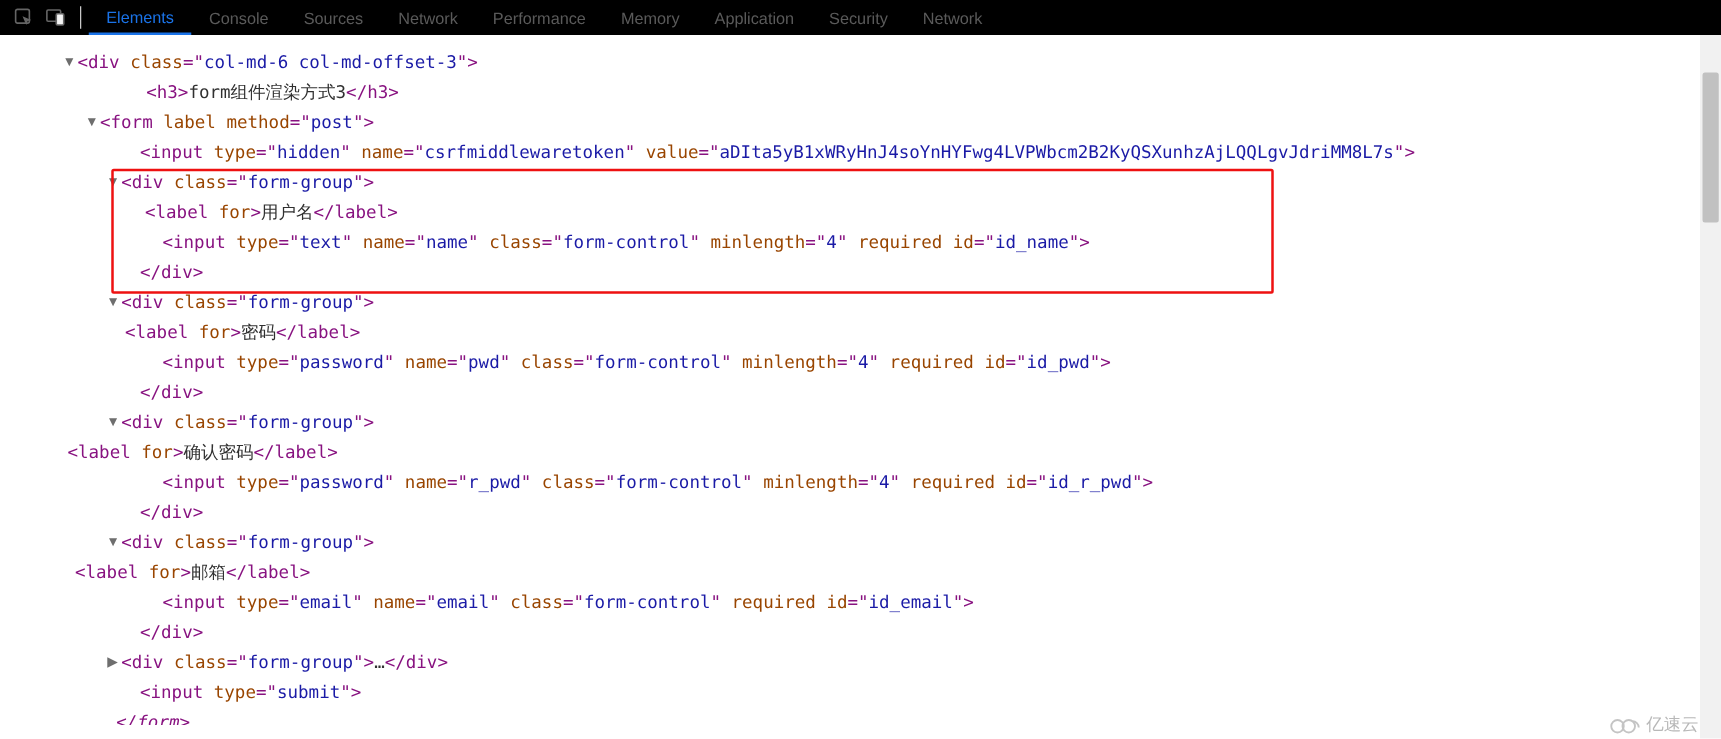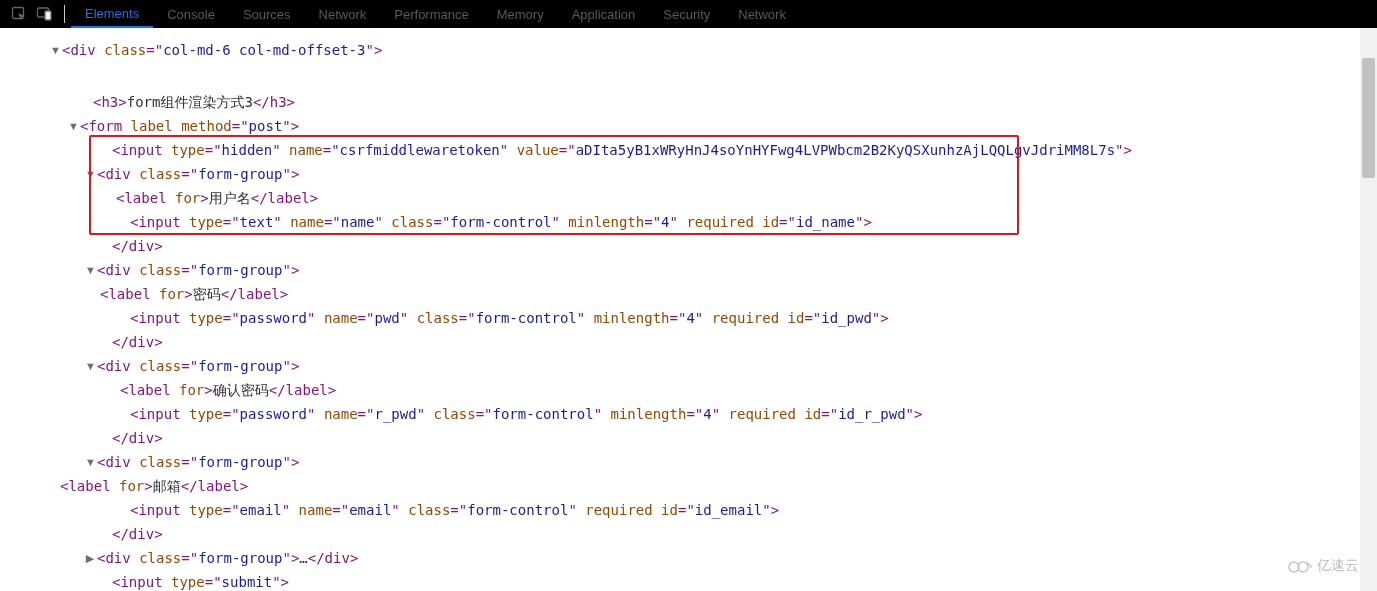--- a/index.html
+++ b/index.html
@@ -109,21 +109,21 @@
     left: 2px; right: 2px;
     top: 30px;
     height: 120px;
     background: #c1c1c1;
     border-radius: 2px;
   }
   
   .watermark {
     position: absolute;
     right: 18px;
-    bottom: 16px;
+    bottom: 2px;
     color: #b8b8b8;
     font-size: 14px;
     display: flex;
     align-items: center;
     gap: 4px;
     pointer-events: none;
     font-family: "Microsoft YaHei", sans-serif;
   }
   .watermark svg { stroke: #c4c4c4; fill: none; }
 </style>
@@ -153,33 +153,33 @@
       <div class="tab">Memory</div>
       <div class="tab">Application</div>
       <div class="tab">Security</div>
       <div class="tab">Network</div>
     </div>
 </div>
 
 <div class="tree-wrap">
   <div class="tree-scroll" id="tree">
       <span class="line" style="padding-left: 62px;"><span class="toggle" style="position: absolute; left: 50px;">▼</span><span class="p">&lt;div </span><span class="an">class</span><span class="p">="</span><span class="av">col-md-6 col-md-offset-3</span><span class="p">"&gt;</span></span>
-      <span class="line" style="padding-left: 93px; margin-top: 28px;"><span class="p">&lt;h3&gt;</span><span class="tx">form组件渲染方式3</span><span class="p">&lt;/h3&gt;</span></span>
+      <span class="line" style="padding-left: 117px;"><span class="p">&lt;h3&gt;</span><span class="tx">form组件渲染方式3</span><span class="p">&lt;/h3&gt;</span></span>
       <span class="line" style="padding-left: 80px;"><span class="toggle" style="position: absolute; left: 68px;">▼</span><span class="p">&lt;form </span><span class="an">label</span><span class="p"> </span><span class="an">method</span><span class="p">="</span><span class="av">post</span><span class="p">"&gt;</span></span>
       <span class="line" style="padding-left: 112px;"><span class="p">&lt;input </span><span class="an">type</span><span class="p">="</span><span class="av">hidden</span><span class="p">" </span><span class="an">name</span><span class="p">="</span><span class="av">csrfmiddlewaretoken</span><span class="p">" </span><span class="an">value</span><span class="p">="</span><span class="av">aDIta5yB1xWRyHnJ4soYnHYFwg4LVPWbcm2B2KyQSXunhzAjLQQLgvJdriMM8L7s</span><span class="p">"&gt;</span></span>
       <span class="line" style="padding-left: 97px;"><span class="toggle" style="position: absolute; left: 85px;">▼</span><span class="p">&lt;div </span><span class="an">class</span><span class="p">="</span><span class="av">form-group</span><span class="p">"&gt;</span></span>
       <span class="line" style="padding-left: 116px;"><span class="p">&lt;label </span><span class="an">for</span><span class="p">&gt;</span><span class="tx">用户名</span><span class="p">&lt;/label&gt;</span></span>
       <span class="line" style="padding-left: 130px;"><span class="p">&lt;input </span><span class="an">type</span><span class="p">="</span><span class="av">text</span><span class="p">" </span><span class="an">name</span><span class="p">="</span><span class="av">name</span><span class="p">" </span><span class="an">class</span><span class="p">="</span><span class="av">form-control</span><span class="p">" </span><span class="an">minlength</span><span class="p">="</span><span class="av">4</span><span class="p">" </span><span class="an">required</span><span class="p"> </span><span class="an">id</span><span class="p">="</span><span class="av">id_name</span><span class="p">"&gt;</span></span>
       <span class="line" style="padding-left: 112px;"><span class="p">&lt;/div&gt;</span></span>
       <span class="line" style="padding-left: 97px;"><span class="toggle" style="position: absolute; left: 85px;">▼</span><span class="p">&lt;div </span><span class="an">class</span><span class="p">="</span><span class="av">form-group</span><span class="p">"&gt;</span></span>
       <span class="line" style="padding-left: 100px;"><span class="p">&lt;label </span><span class="an">for</span><span class="p">&gt;</span><span class="tx">密码</span><span class="p">&lt;/label&gt;</span></span>
       <span class="line" style="padding-left: 130px;"><span class="p">&lt;input </span><span class="an">type</span><span class="p">="</span><span class="av">password</span><span class="p">" </span><span class="an">name</span><span class="p">="</span><span class="av">pwd</span><span class="p">" </span><span class="an">class</span><span class="p">="</span><span class="av">form-control</span><span class="p">" </span><span class="an">minlength</span><span class="p">="</span><span class="av">4</span><span class="p">" </span><span class="an">required</span><span class="p"> </span><span class="an">id</span><span class="p">="</span><span class="av">id_pwd</span><span class="p">"&gt;</span></span>
       <span class="line" style="padding-left: 112px;"><span class="p">&lt;/div&gt;</span></span>
       <span class="line" style="padding-left: 97px;"><span class="toggle" style="position: absolute; left: 85px;">▼</span><span class="p">&lt;div </span><span class="an">class</span><span class="p">="</span><span class="av">form-group</span><span class="p">"&gt;</span></span>
-      <span class="line" style="padding-left: 120px;"><span class="p">&lt;label </span><span class="an">for</span><span class="p">&gt;</span><span class="tx">确认密码</span><span class="p">&lt;/label&gt;</span></span>
+      <span class="line" style="padding-left: 54px;"><span class="p">&lt;label </span><span class="an">for</span><span class="p">&gt;</span><span class="tx">确认密码</span><span class="p">&lt;/label&gt;</span></span>
       <span class="line" style="padding-left: 130px;"><span class="p">&lt;input </span><span class="an">type</span><span class="p">="</span><span class="av">password</span><span class="p">" </span><span class="an">name</span><span class="p">="</span><span class="av">r_pwd</span><span class="p">" </span><span class="an">class</span><span class="p">="</span><span class="av">form-control</span><span class="p">" </span><span class="an">minlength</span><span class="p">="</span><span class="av">4</span><span class="p">" </span><span class="an">required</span><span class="p"> </span><span class="an">id</span><span class="p">="</span><span class="av">id_r_pwd</span><span class="p">"&gt;</span></span>
       <span class="line" style="padding-left: 112px;"><span class="p">&lt;/div&gt;</span></span>
       <span class="line" style="padding-left: 97px;"><span class="toggle" style="position: absolute; left: 85px;">▼</span><span class="p">&lt;div </span><span class="an">class</span><span class="p">="</span><span class="av">form-group</span><span class="p">"&gt;</span></span>
       <span class="line" style="padding-left: 60px;"><span class="p">&lt;label </span><span class="an">for</span><span class="p">&gt;</span><span class="tx">邮箱</span><span class="p">&lt;/label&gt;</span></span>
       <span class="line" style="padding-left: 130px;"><span class="p">&lt;input </span><span class="an">type</span><span class="p">="</span><span class="av">email</span><span class="p">" </span><span class="an">name</span><span class="p">="</span><span class="av">email</span><span class="p">" </span><span class="an">class</span><span class="p">="</span><span class="av">form-control</span><span class="p">" </span><span class="an">required</span><span class="p"> </span><span class="an">id</span><span class="p">="</span><span class="av">id_email</span><span class="p">"&gt;</span></span>
       <span class="line" style="padding-left: 112px;"><span class="p">&lt;/div&gt;</span></span>
       <span class="line" style="padding-left: 97px;"><span class="toggle" style="position: absolute; left: 85px;">▶</span><span class="p">&lt;div </span><span class="an">class</span><span class="p">="</span><span class="av">form-group</span><span class="p">"&gt;</span><span class="tx">…</span><span class="p">&lt;/div&gt;</span></span>
       <span class="line" style="padding-left: 112px;"><span class="p">&lt;input </span><span class="an">type</span><span class="p">="</span><span class="av">submit</span><span class="p">"&gt;</span></span>
       <span class="line" style="padding-left: 93px; height: 14px; overflow: hidden; font-style: italic;"><span class="p">&lt;/form&gt;</span></span>
     </div>

